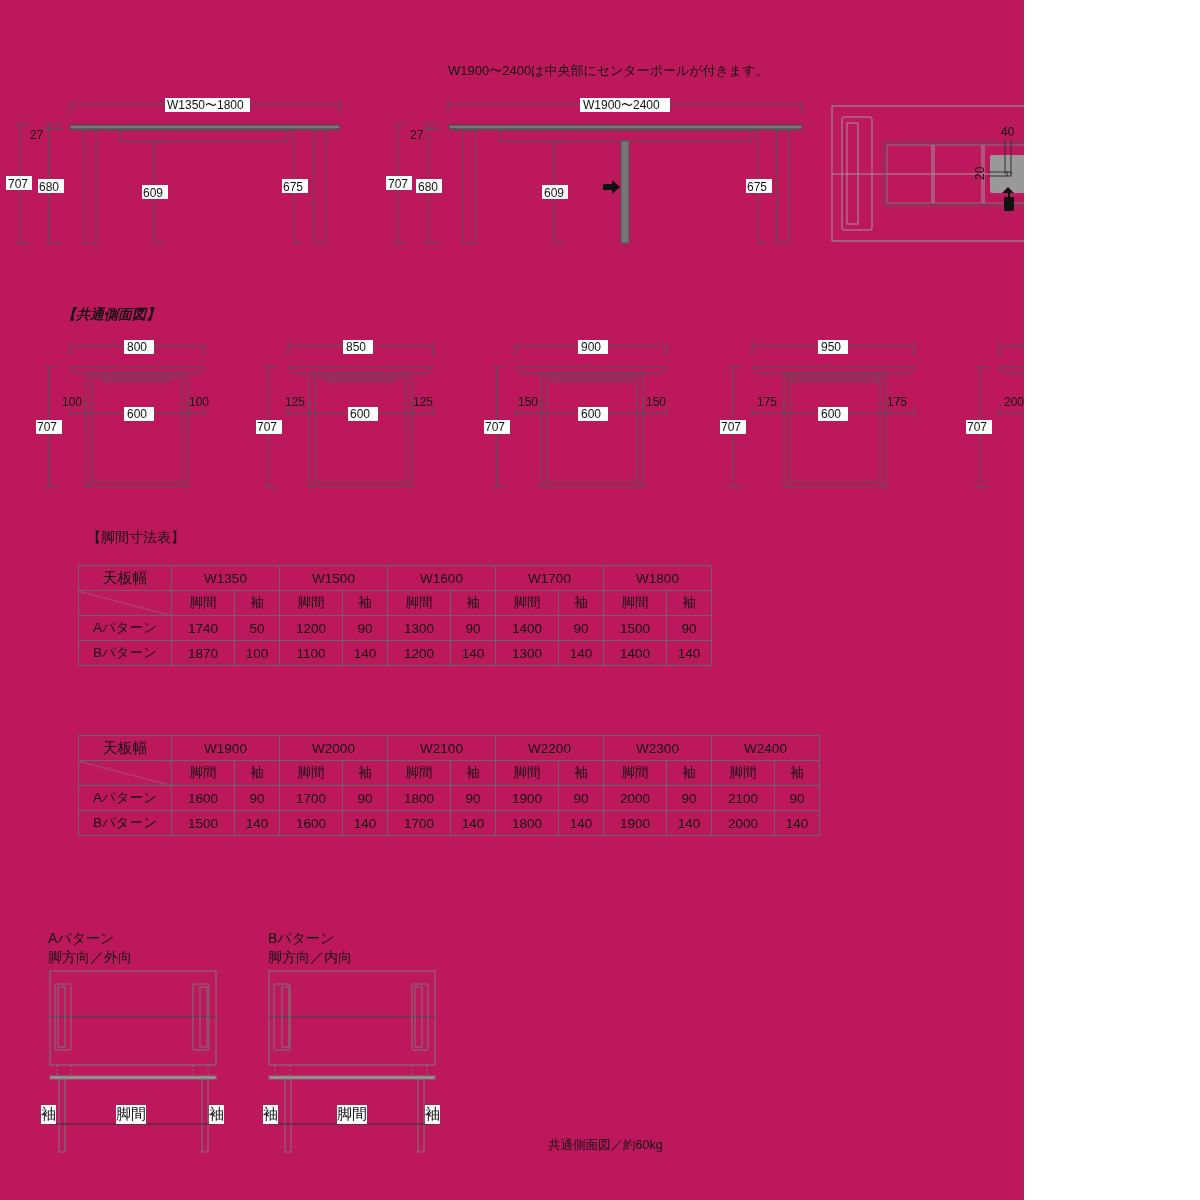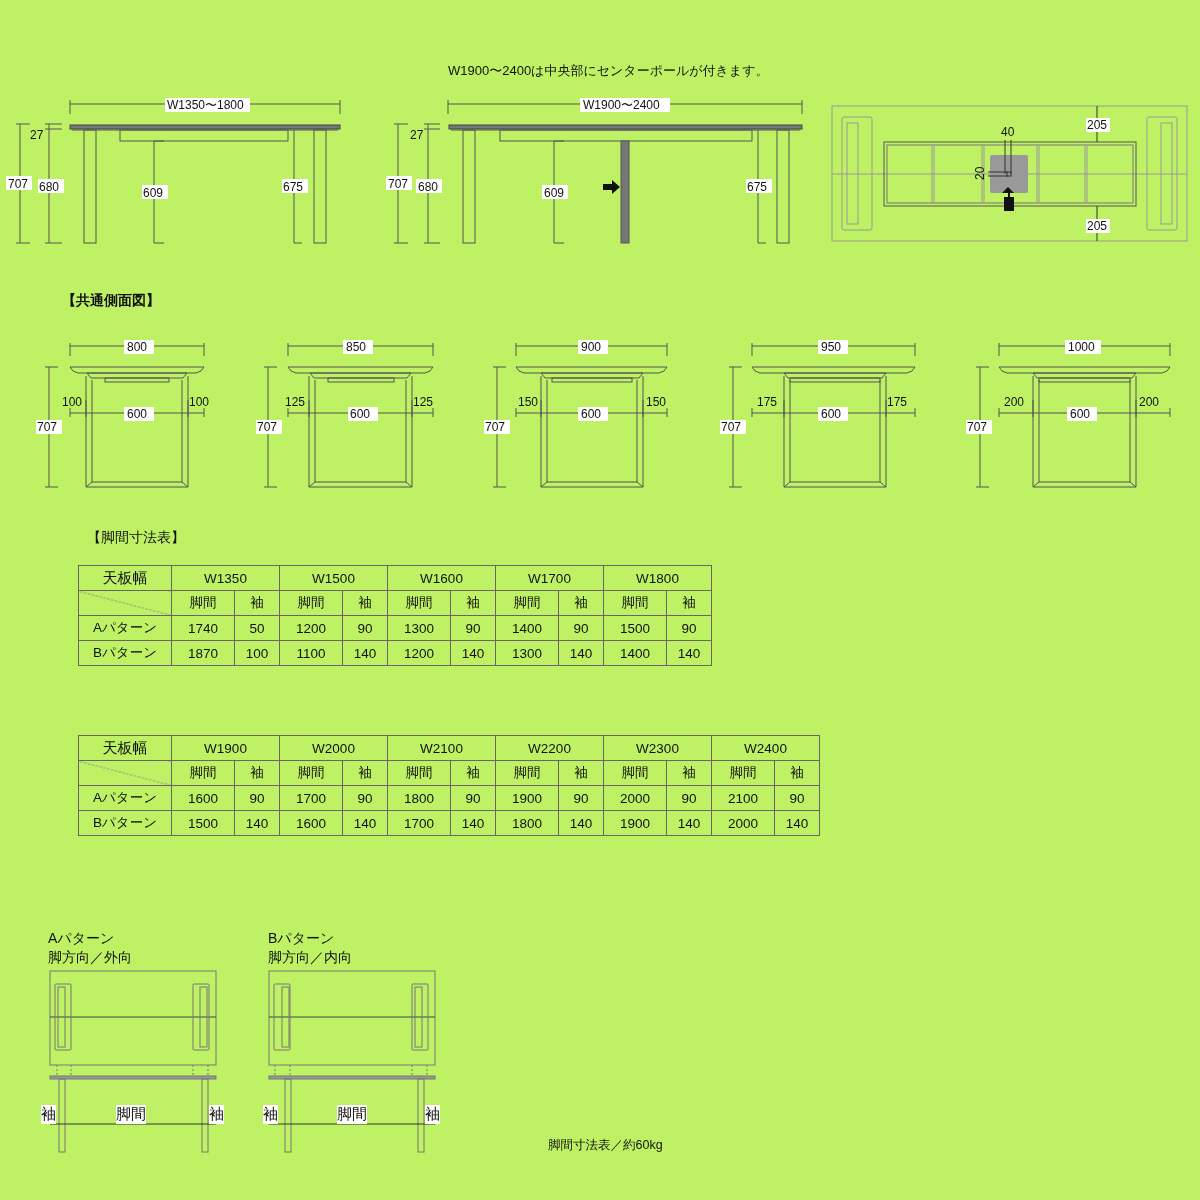--- a/index.html
+++ b/index.html
@@ -1,16 +1,16 @@
 <!DOCTYPE html>
 <html><head>
 <meta charset="utf-8">
 <style>
   body { margin:0; background:#fff; }
-  #page { position:relative; width:1200px; height:1200px; background:#bef264; overflow:hidden;
+  #page { position:relative; width:1024px; height:1200px; background:#be185d; overflow:hidden;
           font-family:"Liberation Sans", "DejaVu Sans", sans-serif; color:#111; }
   .abs { position:absolute; }
   .note { font-size:13px; white-space:nowrap; }
   .sect { font-size:14px; white-space:nowrap; }
   svg.draw { position:absolute; left:0; top:0; }
   svg text { font-family:"Liberation Sans", "DejaVu Sans", sans-serif; font-size:12px; fill:#111; }
   table.dim { position:absolute; border-collapse:collapse; font-size:13.5px;margin-left:28px; }
   table.dim td { border:1px solid #666; text-align:center; height:24px; padding:0; }
   table.dim td.lbl { width:92px; }
   table.dim td.a { width:62px; }
@@ -325,21 +325,21 @@
     <div>Bパターン</div>
       <div>脚方向／内向</div>
   </div>
   <div class="abs" style="left:41px;top:1105px;font-size:15px;background:#fff;">袖</div>
   <div class="abs" style="left:116px;top:1105px;font-size:15px;background:#fff;">脚間</div>
   <div class="abs" style="left:209px;top:1105px;font-size:15px;background:#fff;">袖</div>
   <div class="abs" style="left:263px;top:1105px;font-size:15px;background:#fff;">袖</div>
   <div class="abs" style="left:337px;top:1105px;font-size:15px;background:#fff;">脚間</div>
   <div class="abs" style="left:425px;top:1105px;font-size:15px;background:#fff;">袖</div>
 
-  <div class="abs sect" style="left:62px;top:292px;font-weight:bold;">【共通側面図】</div>
+  <div class="abs sect" style="left:62px;top:306px;font-weight:bold;font-style:italic;">【共通側面図】</div>
   <div class="abs sect" style="left:44px;top:529px;margin-left:43px;">【脚間寸法表】</div>
 
   <table class="dim" style="left:50px;top:565px;">
     <tbody>
         <tr>
       <td class="lbl" style="font-size:15px;">天板幅</td>
       <td colspan="2">W1350</td>
       <td colspan="2">W1500</td>
       <td colspan="2">W1600</td>
       <td colspan="2">W1700</td>
@@ -440,14 +440,14 @@
           <td>140</td>
       <td>1900</td>
           <td>140</td>
       <td>2000</td>
           <td>140</td>
     </tr>
   </tbody>
     </table>
 
 
-  <div class="abs note" style="left:548px;top:1137px;font-size:12.5px;">脚間寸法表／約60kg</div>
+  <div class="abs note" style="left:548px;top:1137px;font-size:12.5px;">共通側面図／約60kg</div>
 </div>
 
 </body></html>

